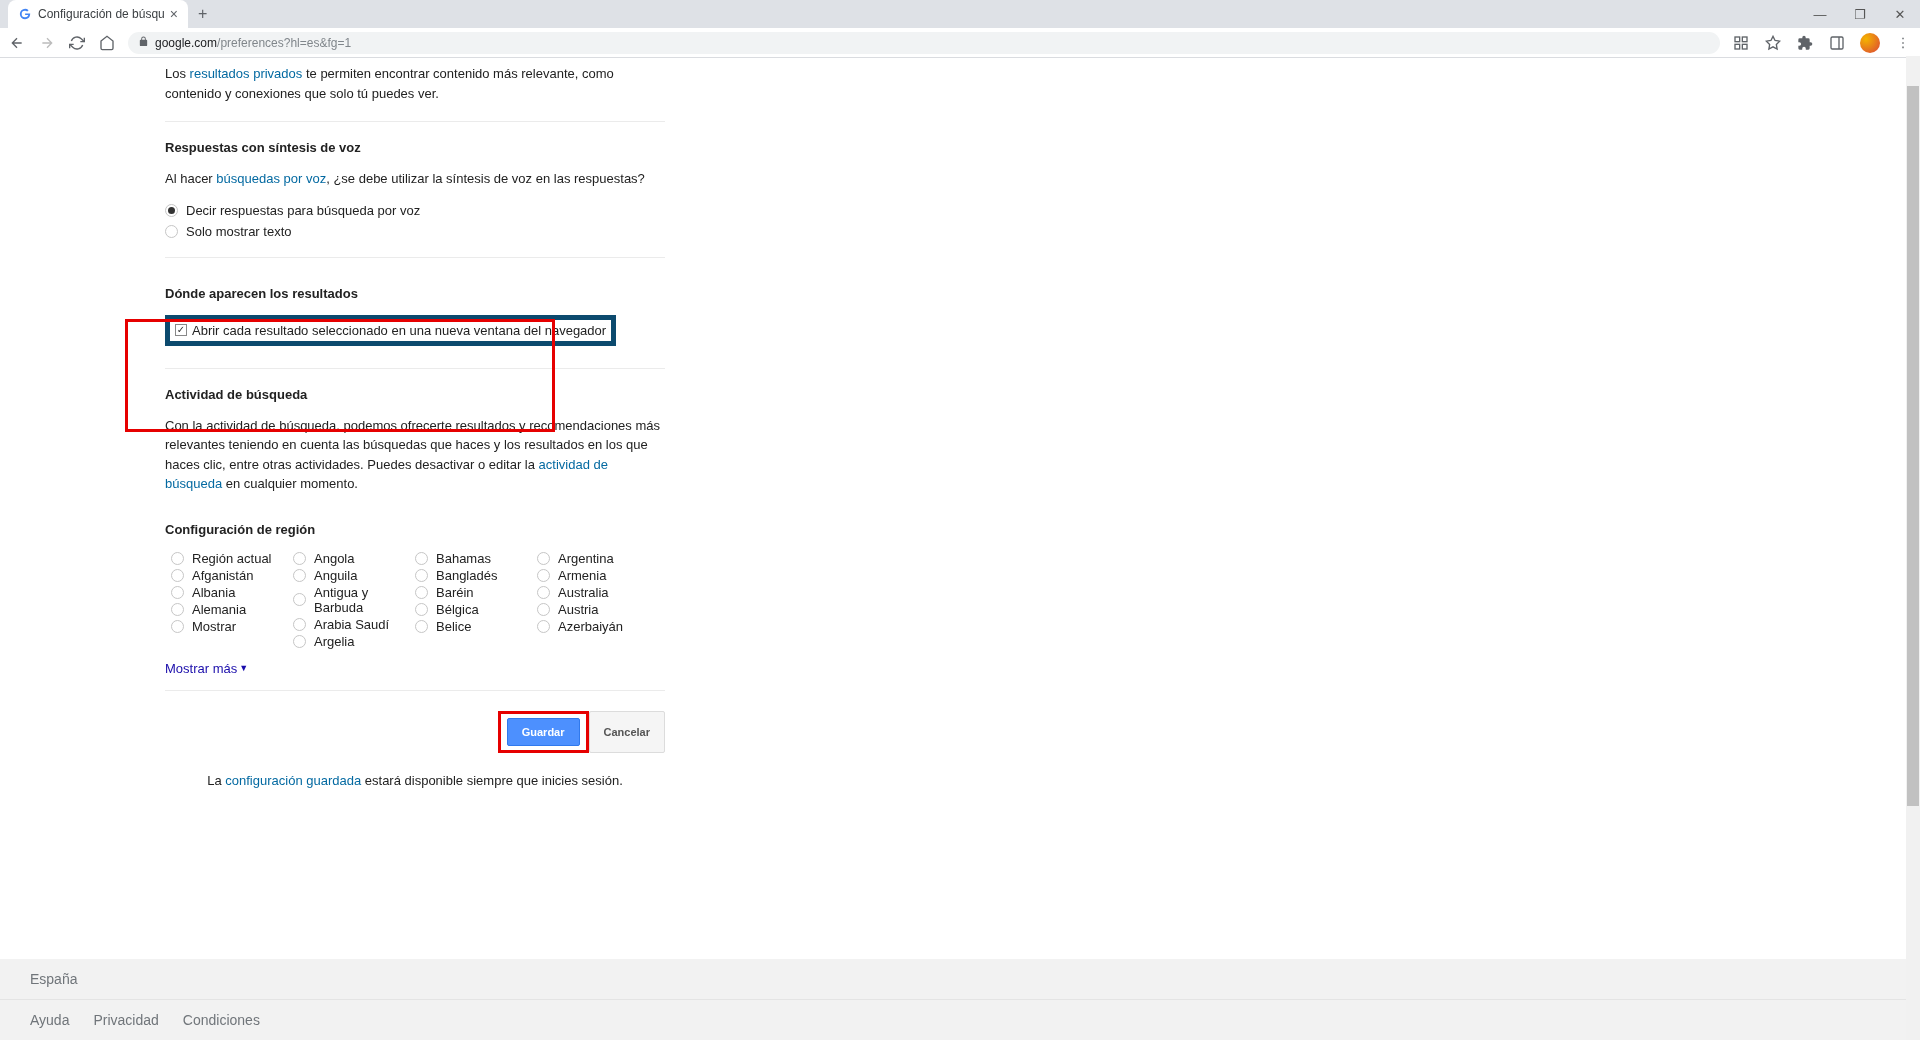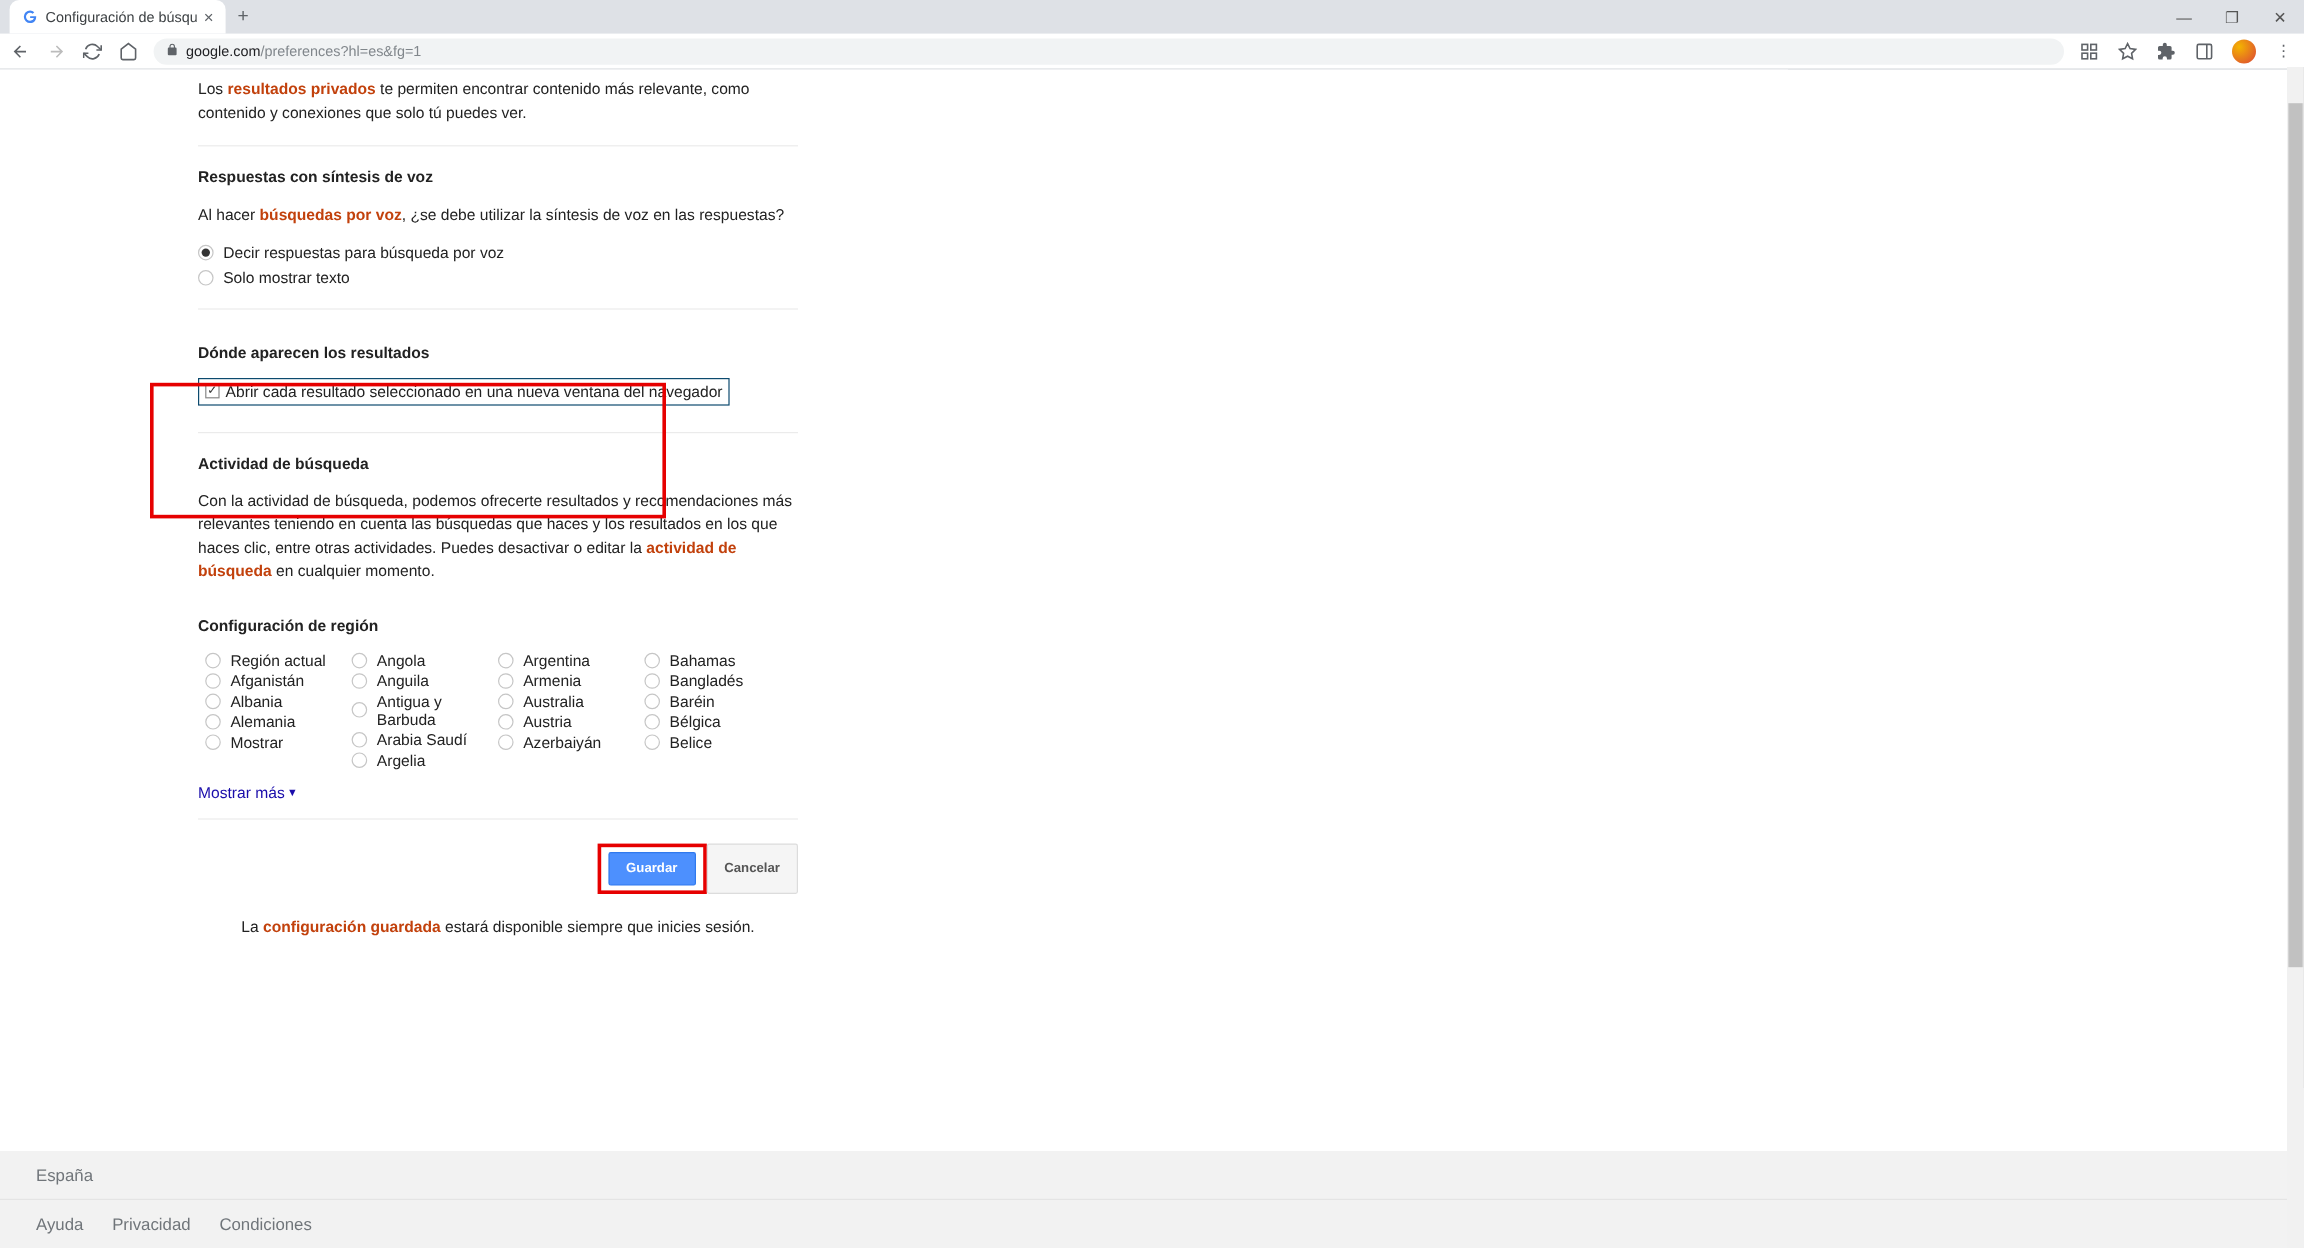--- a/index.html
+++ b/index.html
@@ -26,21 +26,21 @@
 .nav-right { display: flex; gap: 14px; align-items: center; }
 .avatar { width: 20px; height: 20px; border-radius: 50%; background: radial-gradient(circle at 30% 30%, #f4b400, #db4437); }
 
 
 .page { max-width: 1490px; margin: 0; padding-left: 165px; padding-top: 6px; background: #fff; }
 .content-col { width: 500px; }
 
 .section-divider { border-top: 1px solid #ebebeb; margin: 18px 0; }
 
 .desc { font-size: 13px; color: #222; line-height: 1.5; }
-.link { color: #c2410c; font-weight: bold; }
+.link { color: #0369a1; }
 
 .radio-group { margin-top: 14px; }
 .radio-item { display: flex; align-items: center; gap: 8px; font-size: 13px; margin-bottom: 6px; cursor: pointer; }
 .radio { width: 13px; height: 13px; border: 1px solid #c6c6c6; border-radius: 50%; position: relative; flex-shrink: 0; }
 .radio.selected::after { content: ''; position: absolute; width: 7px; height: 7px; background: #333; border-radius: 50%; top: 2px; left: 2px; }
 
 .section-title { font-size: 13px; font-weight: bold; color: #222; margin-bottom: 14px; }
 
 .checkbox { width: 12px; height: 12px; border: 1px solid #888; display: inline-flex; align-items: center; justify-content: center; margin-right: 5px; vertical-align: middle; flex-shrink: 0; }
 .checkbox.checked::after { content: '✓'; font-size: 10px; color: #333; line-height: 1; }
@@ -56,21 +56,21 @@
 .buttons-row { display: flex; justify-content: flex-end; gap: 0; margin-top: 20px; padding-bottom: 10px; }
 .btn { font-size: 11px; font-weight: bold; padding: 7px 14px; border-radius: 2px; cursor: pointer; border: 1px solid transparent; }
 .btn-primary { background: #4d90fe; color: #fff; border-color: #3079ed; }
 .btn-secondary { background: #f5f5f5; color: #555; border-color: #dcdcdc; }
 
 .footer-note { text-align: center; font-size: 13px; color: #222; margin-top: 10px; }
 
 
 .annot { border: 3px solid #e60000; }
 .annot-section { position: absolute; left: 125px; top: 261px; width: 430px; height: 113px; pointer-events: none; }
-.annot-checkbox-wrap { display: inline-flex; border: 1px solid #0c4a6e; padding: 3px 5px; align-items: center; }
+.annot-checkbox-wrap { display: inline-flex; border: 5px solid #0c4a6e; padding: 3px 5px; align-items: center; }
 .annot-button-wrap { border: 3px solid #e60000; padding: 4px 6px; }
 
 
 .page-footer { position: fixed; bottom: 0; left: 0; right: 14px; background: #f2f2f2; }
 .footer-row1 { padding: 12px 30px; border-bottom: 1px solid #e4e4e4; font-size: 14px; color: #70757a; }
 .footer-row2 { padding: 12px 30px; display: flex; gap: 24px; }
 .footer-row2 a { color: #70757a; font-size: 14px; text-decoration: none; cursor: pointer; }
 
 
 .scrollbar-track { position: fixed; right: 0; top: 56px; bottom: 0; width: 14px; background: #f1f1f1; }
@@ -244,62 +244,62 @@
           </div>
           <div class="radio-item">
             <span class="radio"></span>
             <span>Arabia Saudí</span>
           </div>
           <div class="radio-item">
             <span class="radio"></span>
             <span>Argelia</span>
           </div>
         </div>
+      <div class="region-col" id="region-col-3">
+          <div class="radio-item">
+            <span class="radio"></span>
+            <span>Bahamas</span>
+          </div>
+          <div class="radio-item">
+            <span class="radio"></span>
+            <span>Bangladés</span>
+          </div>
+          <div class="radio-item">
+            <span class="radio"></span>
+            <span>Baréin</span>
+          </div>
+          <div class="radio-item">
+            <span class="radio"></span>
+            <span>Bélgica</span>
+          </div>
+          <div class="radio-item">
+            <span class="radio"></span>
+            <span>Belice</span>
+          </div>
+        </div>
       <div class="region-col" id="region-col-2">
           <div class="radio-item">
             <span class="radio"></span>
             <span>Argentina</span>
           </div>
           <div class="radio-item">
             <span class="radio"></span>
             <span>Armenia</span>
           </div>
           <div class="radio-item">
             <span class="radio"></span>
             <span>Australia</span>
           </div>
           <div class="radio-item">
             <span class="radio"></span>
             <span>Austria</span>
           </div>
           <div class="radio-item">
             <span class="radio"></span>
             <span>Azerbaiyán</span>
-          </div>
-        </div>
-      <div class="region-col" id="region-col-3">
-          <div class="radio-item">
-            <span class="radio"></span>
-            <span>Bahamas</span>
-          </div>
-          <div class="radio-item">
-            <span class="radio"></span>
-            <span>Bangladés</span>
-          </div>
-          <div class="radio-item">
-            <span class="radio"></span>
-            <span>Baréin</span>
-          </div>
-          <div class="radio-item">
-            <span class="radio"></span>
-            <span>Bélgica</span>
-          </div>
-          <div class="radio-item">
-            <span class="radio"></span>
-            <span>Belice</span>
           </div>
         </div>
     </div>
     <span class="show-more">
       <span>Mostrar más</span> 
         <span class="caret">▼</span>
     </span>
 
     <div class="section-divider" style="margin-top:14px;margin-bottom:0;"></div>
 

